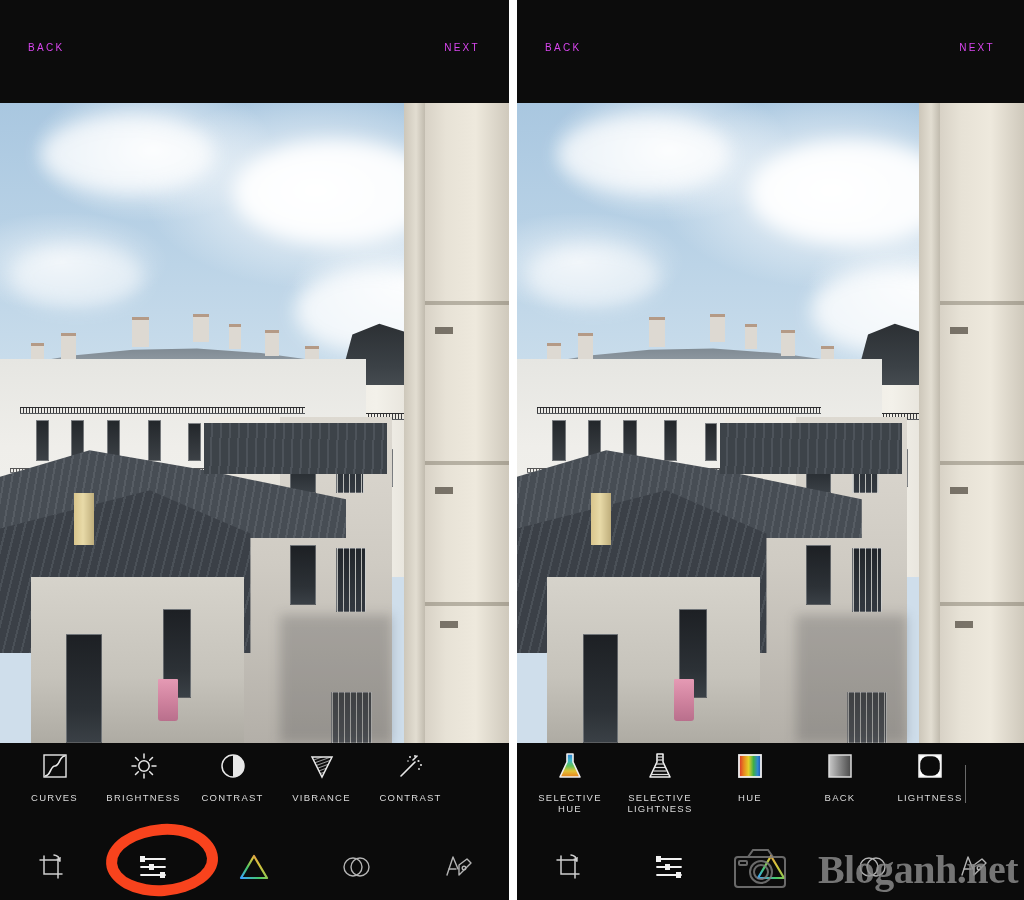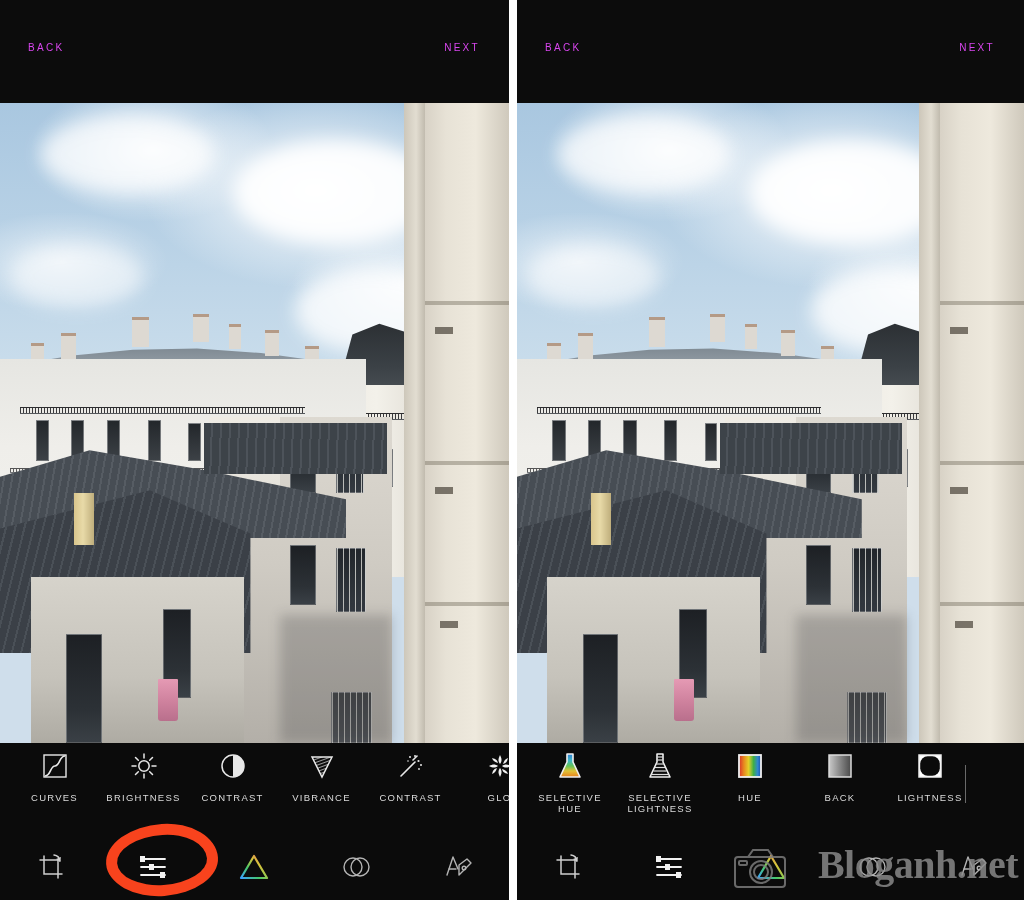--- a/index.html
+++ b/index.html
@@ -251,20 +251,21 @@
     transform: rotate(-4deg);
     pointer-events: none;
     z-index: 40;
   }
 
   
   .watermark {
     position: absolute;
     right: 6px; bottom: 8px;
     display: flex;
+    align-items: center;
     gap: 20px;
     z-index: 30;
     opacity: 0.82;
   }
   .watermark .wm-text {
     color: #8d8d8d;
     font-family: "Liberation Serif", serif;
     font-weight: bold;
     font-size: 40px;
     letter-spacing: -0.5px;
@@ -427,37 +428,20 @@
                 <circle cx="18" cy="4" r="1"></circle>
                   <circle cx="13" cy="5" r="1"></circle>
                 <circle cx="22" cy="17" r=".9"></circle>
                   <circle cx="11" cy="9" r=".8"></circle>
               </g>
             </svg>
           </div>
           <div class="tlabel">CONTRAST</div>
         </div>
 
-        <div class="tool">
-          <div class="glyph">
-            <svg width="28" height="28" viewBox="0 0 28 28">
-              <g fill="#f2f2f2">
-                <path d="M14 3 C16 7 16 9 14 12 C12 9 12 7 14 3Z"></path>
-                <path d="M14 25 C12 21 12 19 14 16 C16 19 16 21 14 25Z"></path>
-                <path d="M3 14 C7 12 9 12 12 14 C9 16 7 16 3 14Z"></path>
-                <path d="M25 14 C21 16 19 16 16 14 C19 12 21 12 25 14Z"></path>
-                <path d="M6 6 C10 7 11 8 12 11 C9 10 7 9 6 6Z"></path>
-                <path d="M22 22 C18 21 17 20 16 17 C19 18 21 19 22 22Z"></path>
-                <path d="M22 6 C21 10 20 11 17 12 C18 9 19 7 22 6Z"></path>
-                <path d="M6 22 C7 18 8 17 11 16 C10 19 9 21 6 22Z"></path>
-              </g>
-            </svg>
-          </div>
-          <div class="tlabel">GLO</div>
-        </div>
       </div>
 
       <div class="nav-row">
         <div class="nav-item">
           <div class="glyph">
             <svg width="32" height="32" viewBox="0 0 32 32">
               <g stroke="#cfcfcf" stroke-width="1.5" fill="none" stroke-linecap="round">
                 <path d="M9 5 V23 H27"></path>
                 <path d="M5 9 H23 V27"></path>
               </g>

